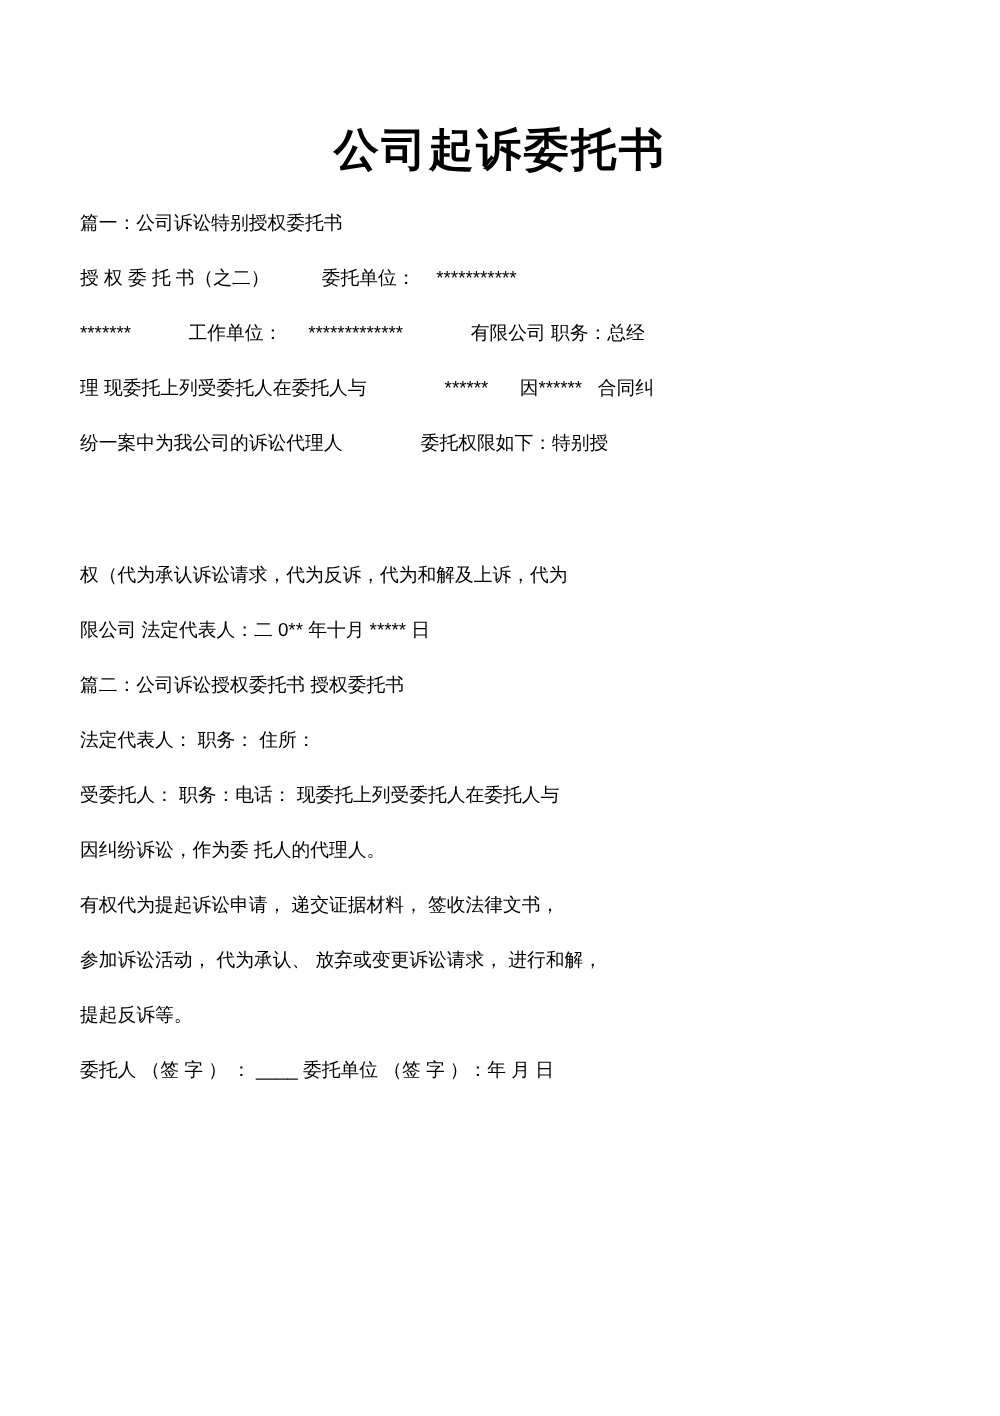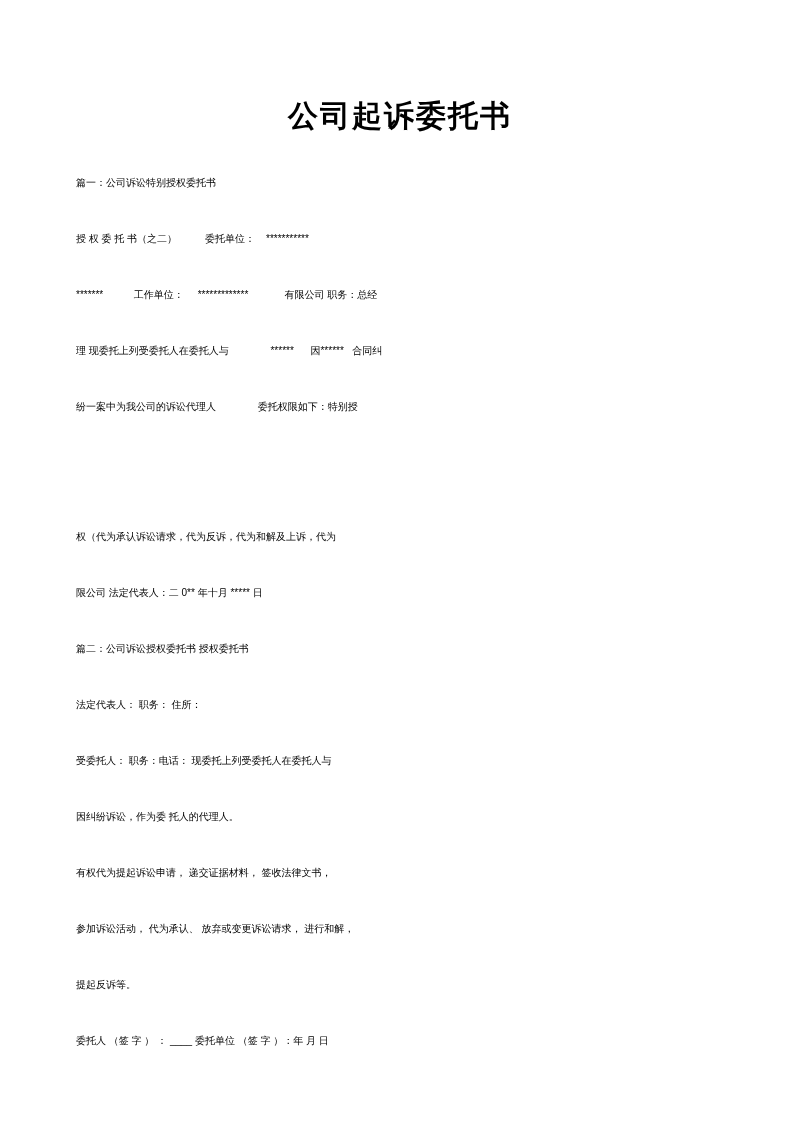--- a/index.html
+++ b/index.html
@@ -18,38 +18,38 @@
   .page {
     position: relative;
     width: 800px;
     height: 1133px;
     box-sizing: border-box;
     padding: 0;
     background: #ffffff;
   }
   .doc-title {
     text-align: center;
-    font-size: 30px;
+    font-size: 36px;
     font-weight: bold;
     letter-spacing: 2px;
     margin: 0;
     padding-top: 96px;
     padding-bottom: 12px;
     color: #000;
     font-family: "Liberation Sans", "DejaVu Sans", sans-serif;
   }
   .body-area {
     padding: 0 64px 0 64px;
     font-size: 15px;
     line-height: 1;
   }
   p.line {
-    margin: 12px;
+    margin: 0;
     padding: 0;
-    font-size: 10px;
+    font-size: 15px;
     line-height: 44px;
     white-space: pre;
     color: #000;
   }
   .indent-1 { padding-left: 34px; }
   .indent-2 { padding-left: 68px; }
   .indent-3 { padding-left: 104px; }
   .gap-block {
     height: 62px;
   }

